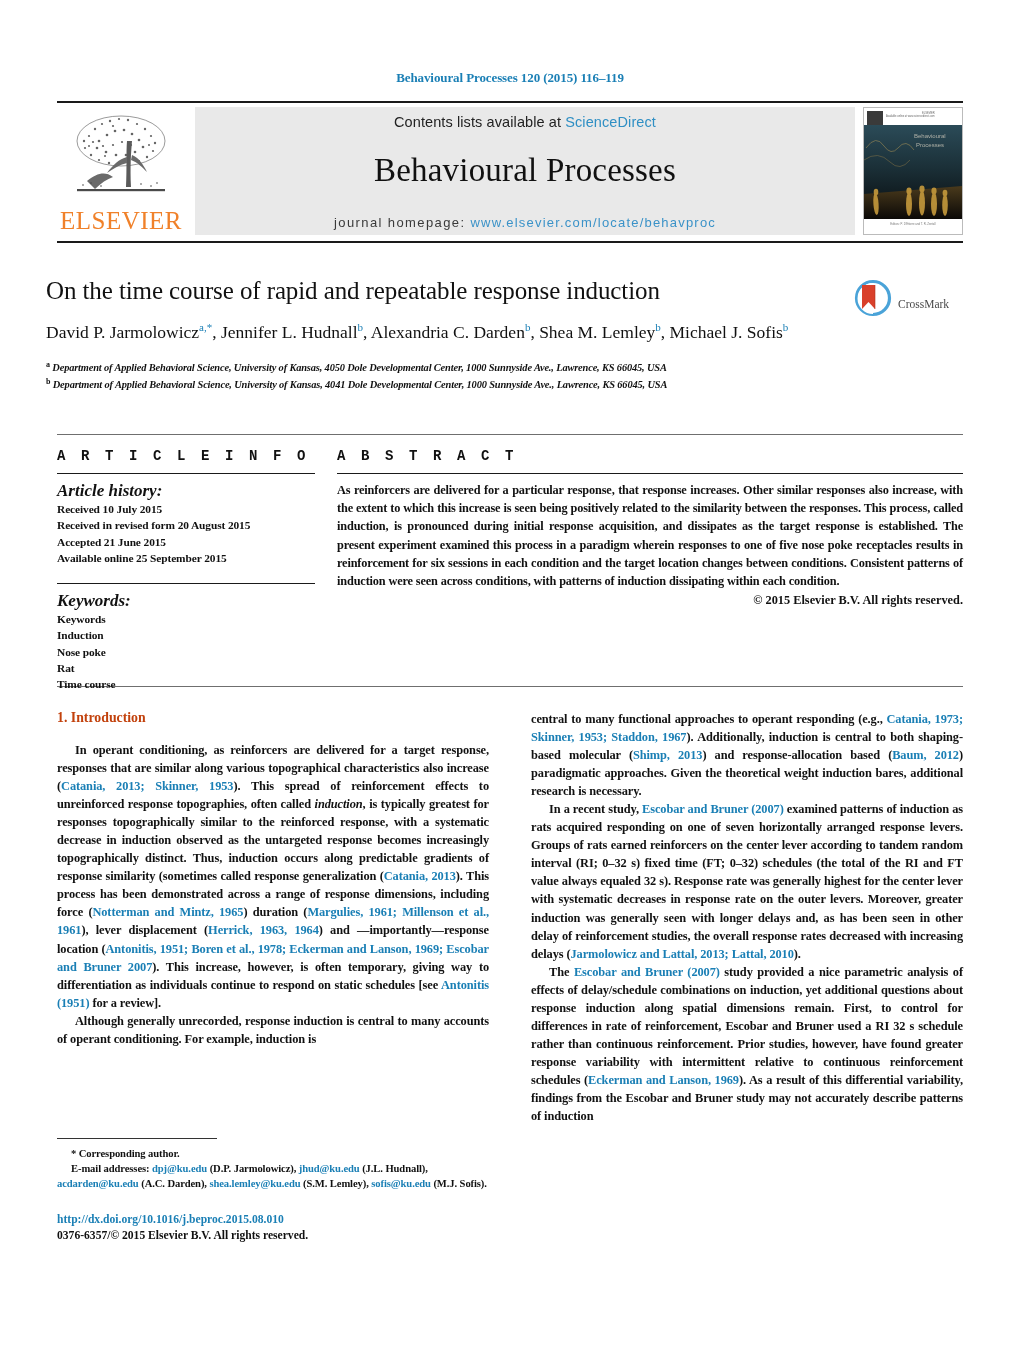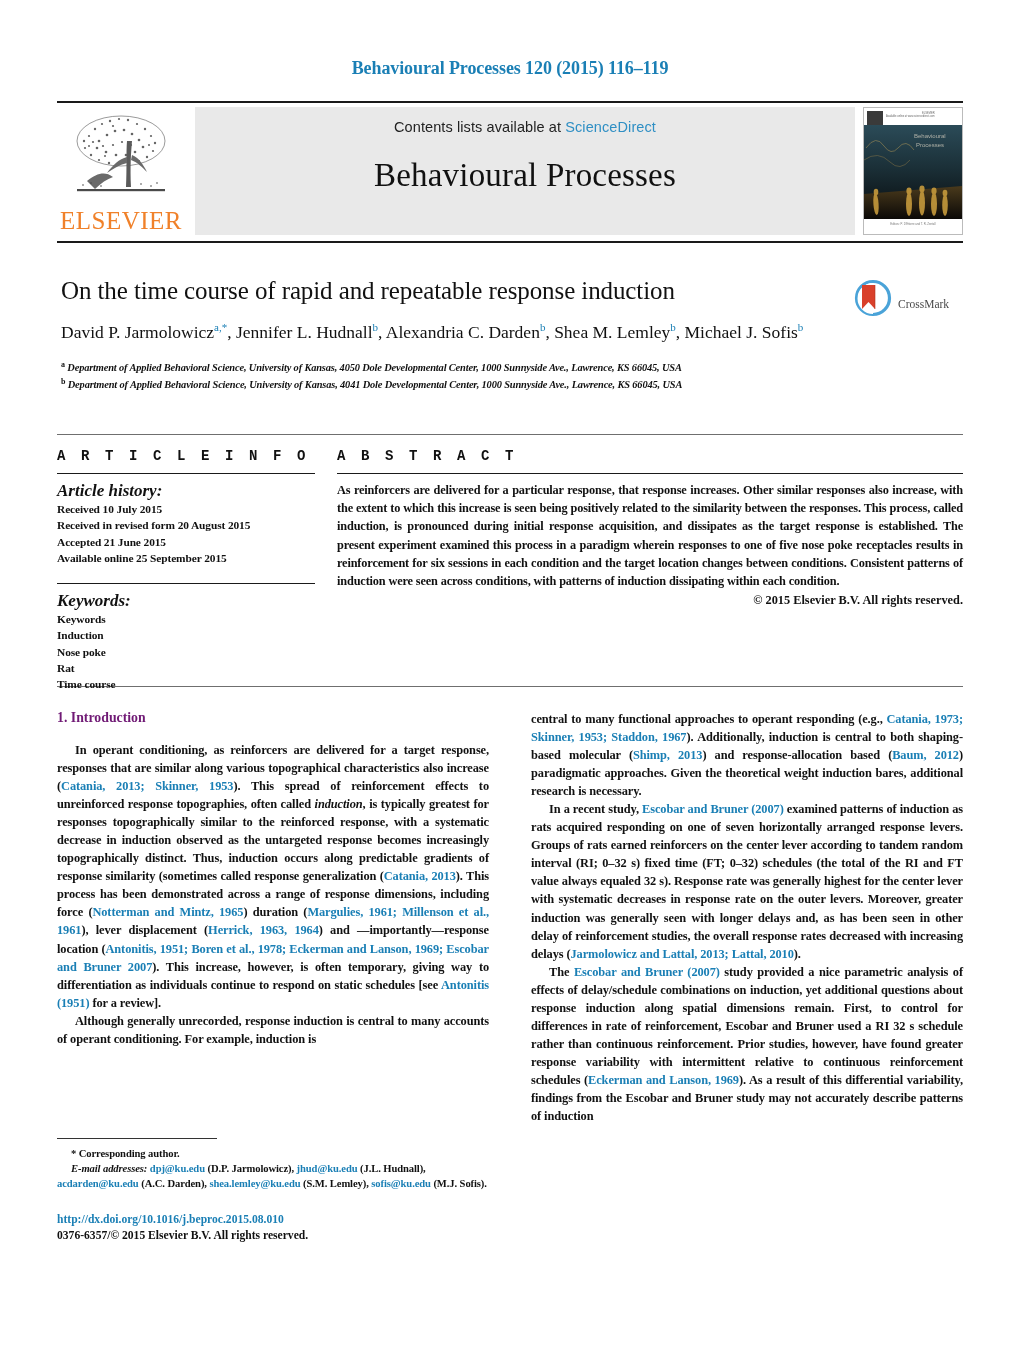--- a/index.html
+++ b/index.html
@@ -18,26 +18,26 @@
   .page {
     position: absolute;
     left: 0; top: 0;
     width: 1020px;
     height: 1351px;
   }
 
   
   .running-head {
     position: absolute;
-    left: 0; top: 58px;
+    left: 0; top: 70px;
     width: 1020px;
     text-align: center;
     font-family: "Liberation Serif", serif;
     font-weight: bold;
-    font-size: 18px;
+    font-size: 13px;
     color: #1a7fb5;
     letter-spacing: -0.1px;
   }
 
   
   .masthead {
     position: absolute;
     left: 57px; top: 101px;
     width: 906px;
   }
@@ -70,20 +70,21 @@
     line-height: 1;
     margin-top: 1px;
   }
   .masthead-center {
     flex: 1 1 auto;
     background: #e9e9e9;
     margin: 0 8px 0 10px;
     display: flex;
     flex-direction: column;
     align-items: center;
+    justify-content: center;
     padding: 6px 0 10px 0;
   }
   .contents-line {
     font-family: "Liberation Sans", sans-serif;
     font-size: 14.5px;
     color: #222;
     letter-spacing: 0.1px;
     margin-top: 6px;
   }
   .contents-line .sd {
@@ -114,21 +115,21 @@
   }
   .rule-bottom {
     border-top: 2.6px solid #1a1a1a;
     width: 906px;
     margin-top: 6px;
   }
 
   
   .title-block {
     position: absolute;
-    left: 61px; top: 276px;
+    left: 46px; top: 276px;
     width: 906px;
   }
   .art-title {
     font-family: "Liberation Serif", serif;
     font-size: 25px;
     line-height: 1.2;
     color: #111;
     width: 770px;
     letter-spacing: -0.1px;
   }
@@ -252,21 +253,21 @@
     top: 710px;
     width: 432px;
   }
   .col-left { left: 57px; }
   .col-right { left: 531px; }
 
   .sec-title {
     font-family: "Liberation Serif", serif;
     font-weight: bold;
     font-size: 13.8px;
-    color: #701a75;
+    color: #c2410c;
     margin-bottom: 15px;
   }
   p.body {
     font-family: "Liberation Serif", serif;
     font-weight: bold;
     font-size: 12.4px;
     line-height: 1.455;
     text-align: justify;
     color: #111;
     margin: 0;
@@ -291,21 +292,21 @@
     position: absolute;
     left: 57px; top: 1146px;
     width: 432px;
     font-family: "Liberation Serif", serif;
     font-weight: bold;
     font-size: 10.6px;
     line-height: 1.42;
     color: #111;
     letter-spacing: -0.1px;
   }
-  .footnote .em-lbl { font-style: italic; }
+  .footnote .em-lbl { }
   .doi-block {
     position: absolute;
     left: 57px; top: 1212px;
     width: 432px;
     font-family: "Liberation Serif", serif;
     font-weight: bold;
     font-size: 11.6px;
     line-height: 1.4;
     color: #111;
   }
@@ -386,20 +387,23 @@
           </g>
         </svg>
         <div class="elsevier-word">ELSEVIER</div>
       </div>
 
       <div class="masthead-center">
         <div class="contents-line">
           <span>Contents lists available at </span><span class="sd">ScienceDirect</span>
         </div>
         <div class="journal-title">Behavioural Processes</div>
+        <div class="homepage-line">
+          <span>journal homepage: </span><span class="url">www.elsevier.com/locate/behavproc</span>
+        </div>
       </div>
 
       <div class="cover-thumb">
         <svg width="98" height="128" viewBox="0 0 98 128">
           <defs>
             <linearGradient id="sky" x1="0" y1="0" x2="0" y2="1">
               <stop offset="0%" stop-color="#2b4b58"></stop>
               <stop offset="45%" stop-color="#1b3038"></stop>
               <stop offset="100%" stop-color="#070a0c"></stop>
             </linearGradient>

